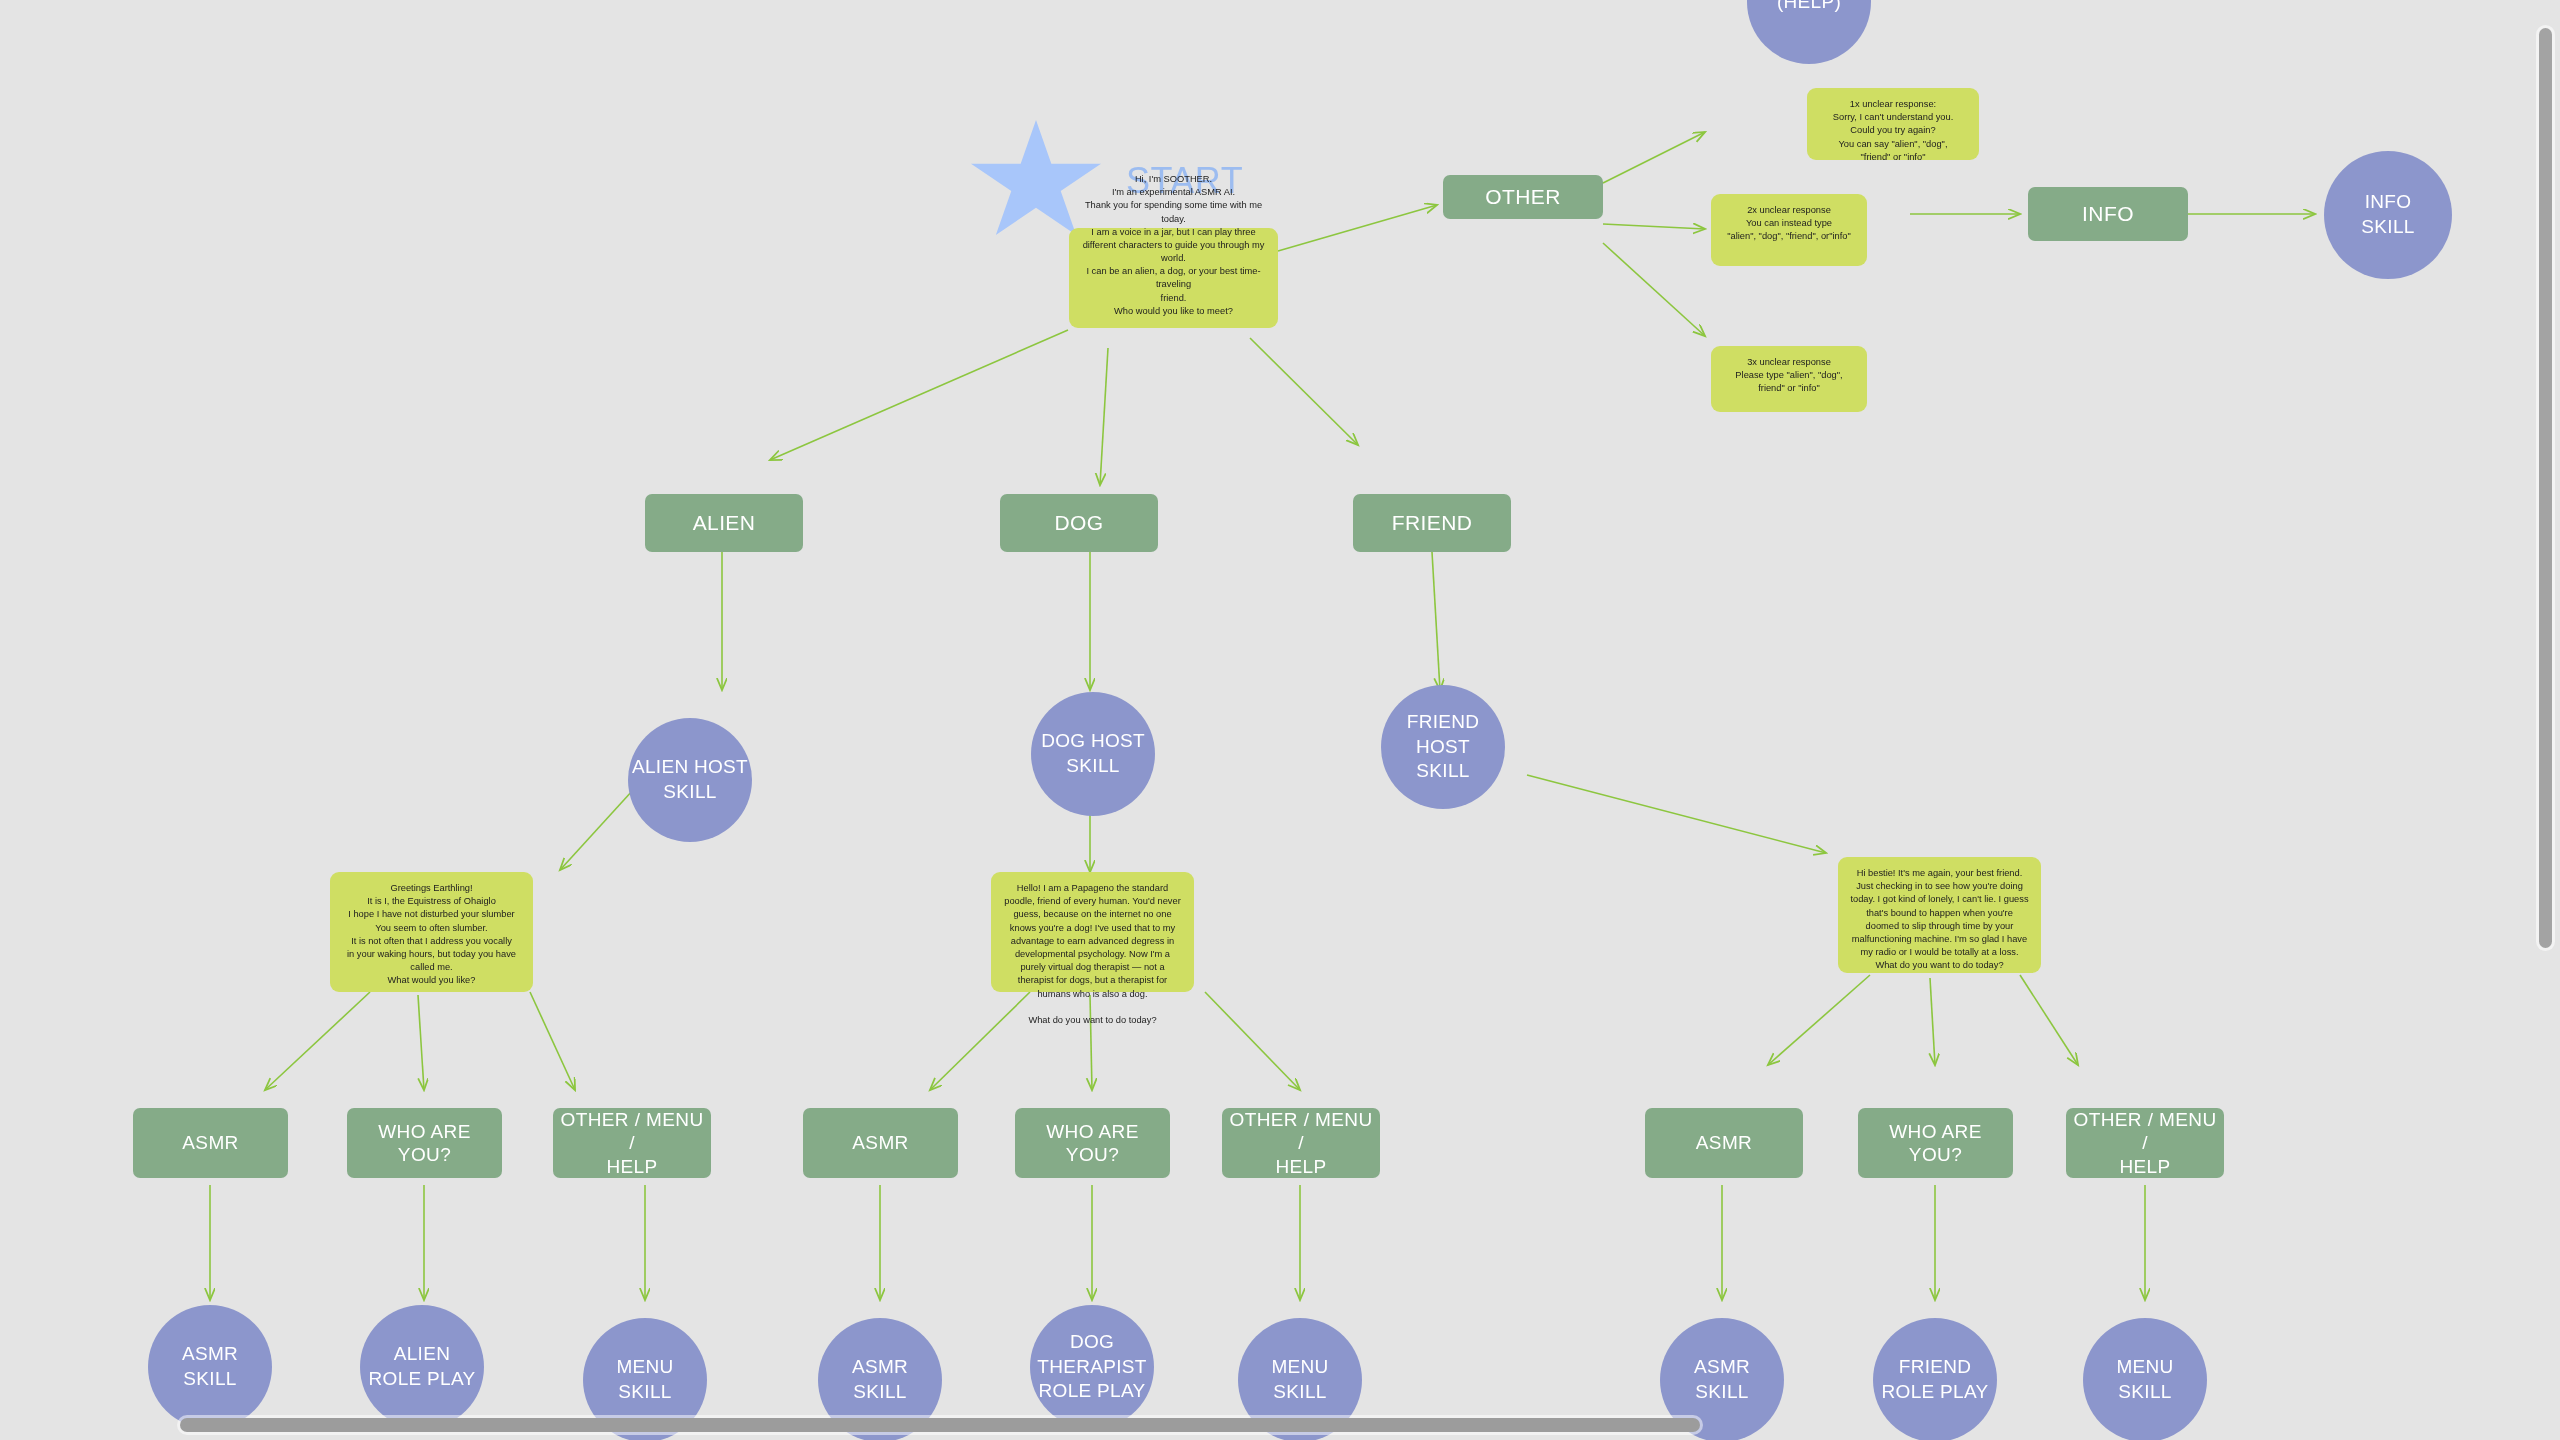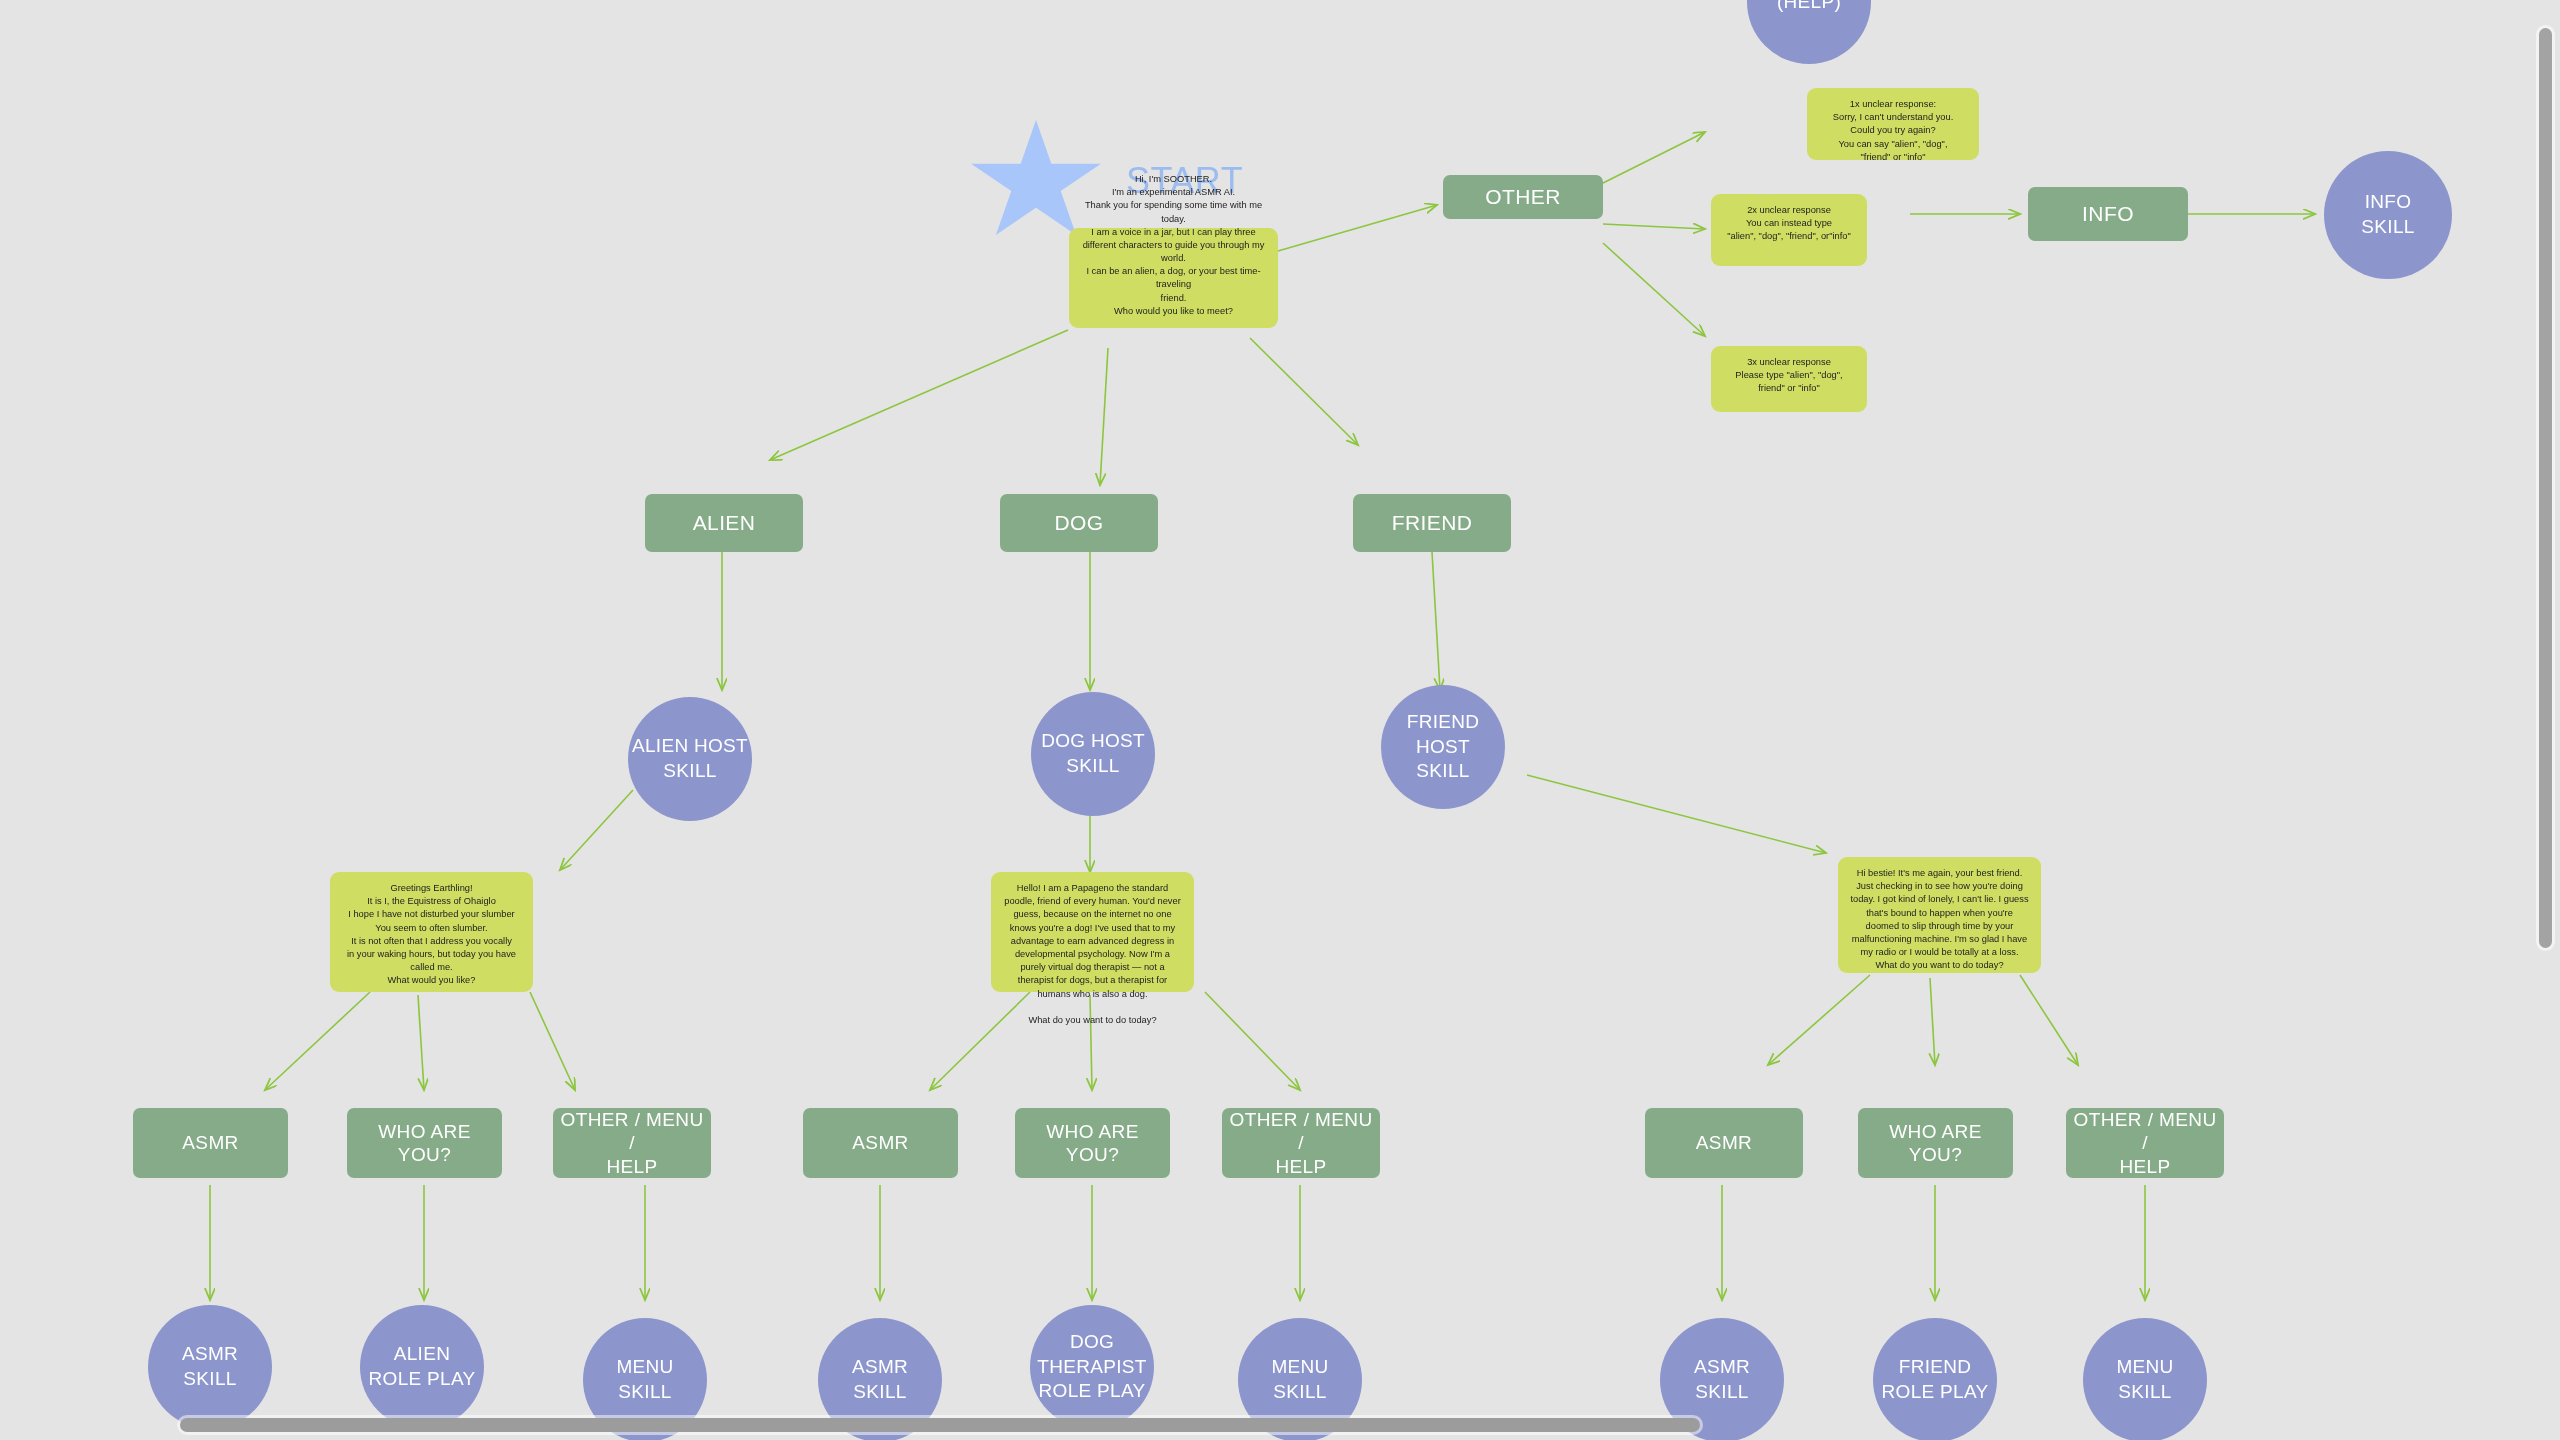--- a/index.html
+++ b/index.html
@@ -248,21 +248,21 @@
   </div>
 
   <div class="node rect-node" style="left:1000px; top:494px; width:158px; height:58px;">
     <span>DOG</span>
   </div>
 
   <div class="node rect-node" style="left:1353px; top:494px; width:158px; height:58px;">
     <span>FRIEND</span>
   </div>
 
-  <div class="node circle-node" style="left:628px; top:697px; width:124px; height:124px; white-space:pre-line;">
+  <div class="node circle-node" style="left:628px; top:718px; width:124px; height:124px; white-space:pre-line;">
     <span>ALIEN HOST
 SKILL</span>
   </div>
 
   <div class="node circle-node" style="left:1031px; top:692px; width:124px; height:124px; white-space:pre-line;">
     <span>DOG HOST
 SKILL</span>
   </div>
 
   <div class="node circle-node" style="left:1381px; top:685px; width:124px; height:124px; white-space:pre-line;">

